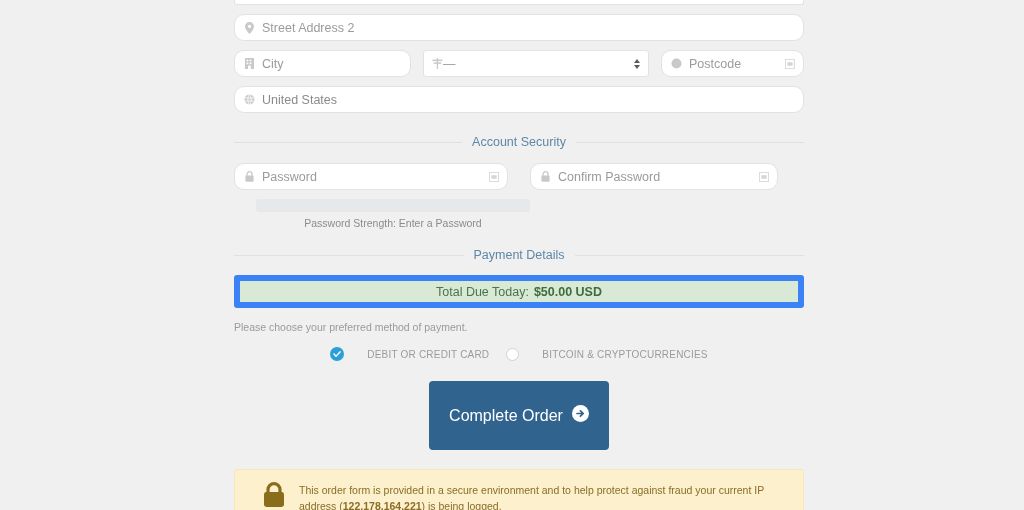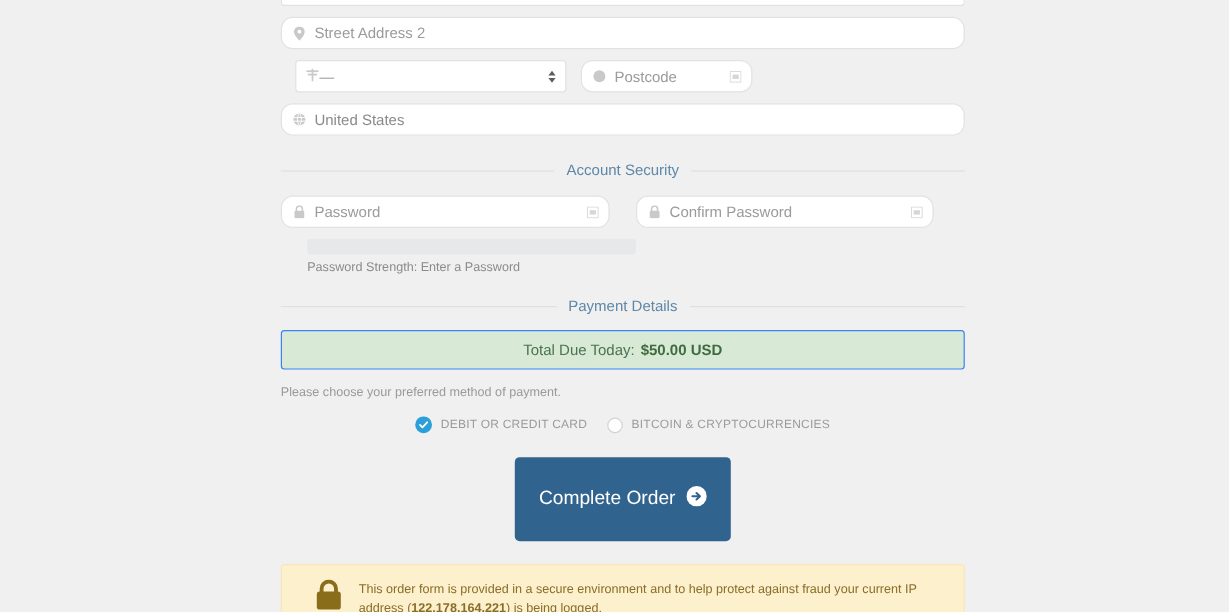--- a/index.html
+++ b/index.html
@@ -124,29 +124,30 @@
   }
 
   .strength-bar {
     height: 13px;
     background: #e6e8ea;
     border-radius: 3px;
     width: 100%;
   }
   .strength-cap {
     margin-top: 5px;
+    text-align: center;
     font-size: 10.5px;
     color: #8b8b8b;
   }
 
   
   .total-bar {
     margin-top: 13px;
     background: #d8ead6;
-    border: 1px solid #3b82f6;
+    border: 6px solid #3b82f6;
     border-radius: 3px;
     height: 33px;
     display: flex;
     align-items: center;
     justify-content: center;
     gap: 5px;
   }
   .total-label { font-size: 12.5px; color: #4c734c; }
   .total-amt { font-size: 12.5px; color: #3f6b3f; font-weight: bold; }
 
@@ -157,21 +158,21 @@
   }
 
   
   .radios {
     margin-top: 14px;
     display: flex;
     align-items: center;
     justify-content: center;
     gap: 17px;
   }
-  .radio-opt { display: flex; align-items: center; gap: 7px; cursor: pointer; }
+  .radio-opt { display: flex; align-items: center; gap: 23px; cursor: pointer; }
   .radio-on {
     width: 14px; height: 14px; border-radius: 50%;
     background: #2a9fd8;
     display: flex; align-items: center; justify-content: center;
   }
   .radio-off {
     width: 13px; height: 13px; border-radius: 50%;
     background: #ffffff; border: 1px solid #d2d2d2;
   }
   .radio-lbl {
@@ -226,20 +227,33 @@
       <span class="ic">
         <svg width="9" height="12" viewBox="0 0 9 12">
             <path d="M4.5 0C2 0 0 2 0 4.5C0 7.5 4.5 12 4.5 12S9 7.5 9 4.5C9 2 7 0 4.5 0Z" fill="#c9c9c9"></path>
             <circle cx="4.5" cy="4.4" r="1.6" fill="#ffffff"></circle>
           </svg>
       </span>
       <span class="ph">Street Address 2</span>
     </div>
 
     <div class="row mt9">
+      <div class="field" style="width:177px;">
+        <span class="ic">
+          <svg width="9" height="11" viewBox="0 0 9 11">
+              <rect x="0" y="0" width="9" height="11" fill="#c9c9c9"></rect>
+              <rect x="1.6" y="1.6" width="1.7" height="1.7" fill="#ffffff"></rect>
+              <rect x="4.6" y="1.6" width="1.7" height="1.7" fill="#ffffff"></rect>
+              <rect x="1.6" y="4.5" width="1.7" height="1.7" fill="#ffffff"></rect>
+              <rect x="4.6" y="4.5" width="1.7" height="1.7" fill="#ffffff"></rect>
+              <rect x="3.1" y="7.6" width="2.8" height="3.4" fill="#ffffff"></rect>
+            </svg>
+        </span>
+        <span class="ph">City</span>
+      </div>
 
       <div class="sel" style="width:226px; margin-left:12px;">
         <span class="ic">
           <svg width="11" height="11" viewBox="0 0 11 11">
               <rect x="4.7" y="0" width="1.4" height="11" fill="#c9c9c9"></rect>
               <rect x="0.4" y="1.6" width="10" height="1.5" fill="#c9c9c9"></rect>
               <rect x="1.6" y="4.4" width="7.6" height="1.5" fill="#c9c9c9"></rect>
             </svg>
         </span>
         <span class="ph">—</span>

